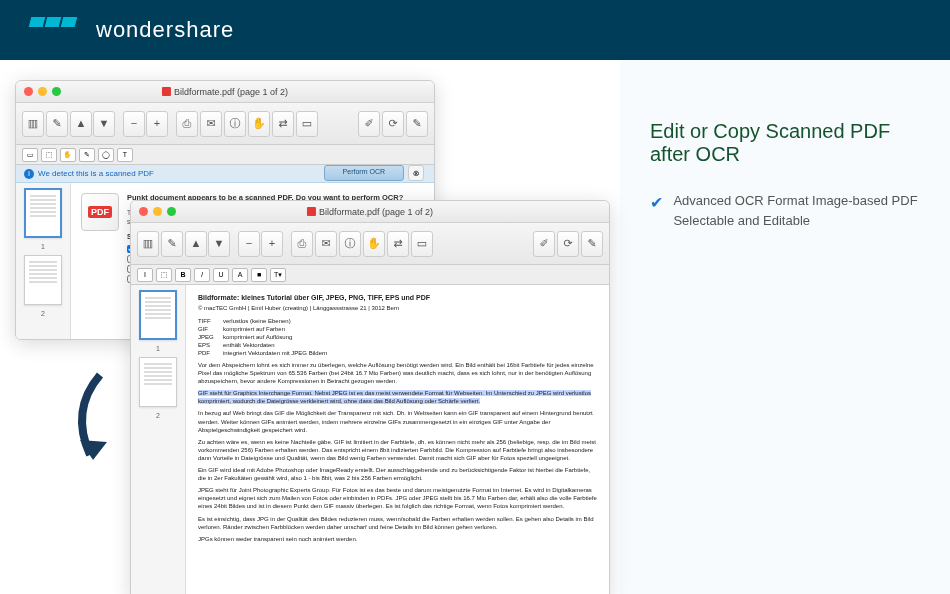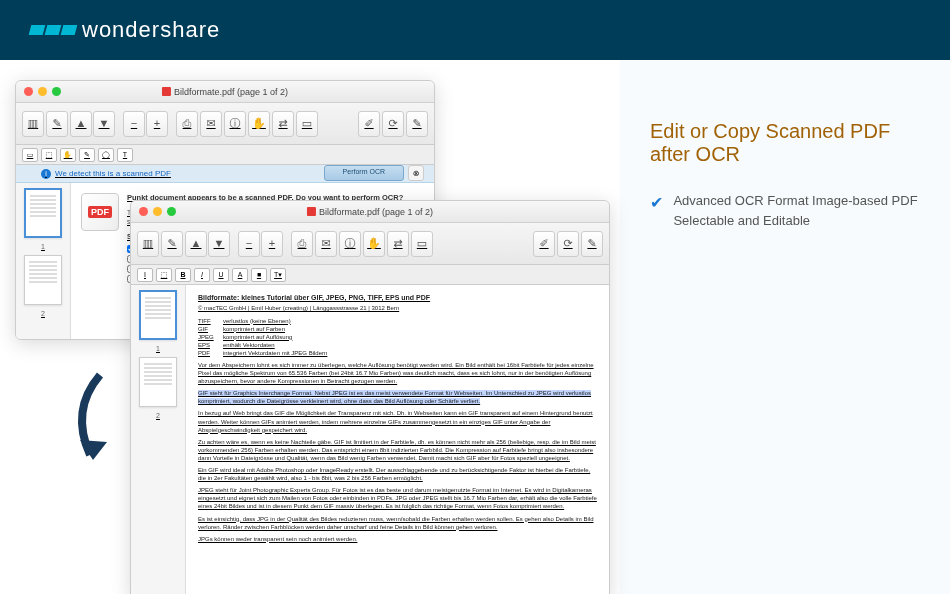--- a/index.html
+++ b/index.html
@@ -1,32 +1,32 @@
 <!DOCTYPE html>
 <html><head>
 <meta charset="utf-8">
 <style>
 * { margin: 0; padding: 0; box-sizing: border-box; }
 body { width: 950px; height: 594px; font-family: Arial, sans-serif; background: #fff; overflow: hidden; }
 
 .header { height: 60px; background: #003d59; display: flex; align-items: center; padding: 0 30px; }
-.logo { display: flex; align-items: center; gap: 6px; }
+.logo { display: flex; gap: 20px; }
 .logo-icon { display: flex; gap: 2px; }
 .logo-icon span { width: 14px; height: 10px; background: #00b8d4; transform: skewX(-15deg); }
 .logo-text { color: #fff; font-size: 22px; font-weight: 300; letter-spacing: 1px; }
 
 .content { display: flex; height: 534px; }
 .left-panel { width: 620px; position: relative; padding: 20px 10px; }
 .right-panel { flex: 1; background: #f7fbfd; padding: 60px 30px; }
 
-.right-title { color: #a16207; font-size: 20px; font-weight: 400; margin-bottom: 25px; }
+.right-title { color: #14532d; font-size: 20px; font-weight: 400; margin-bottom: 25px; }
 .feature-item { display: flex; gap: 10px; font-size: 13px; color: #555; line-height: 1.5; }
 .check-icon { color: #1976d2; font-size: 16px; flex-shrink: 0; }
 
-.window { position: absolute; background: #f0f0f0; border: 1px solid #ccc; border-radius: 6px; box-shadow: 0 4px 20px rgba(0,0,0,0.15); overflow: hidden; text-decoration: underline; }
+.window { position: absolute; background: #f0f0f0; border: 1px solid #ccc; border-radius: 6px; box-shadow: 0 4px 20px rgba(0,0,0,0.15); overflow: hidden; }
 .window-back { top: 20px; left: 15px; width: 420px; height: 260px; }
 .window-front { top: 140px; left: 130px; width: 480px; height: 400px; }
 
 .titlebar { height: 22px; background: linear-gradient(#f7f7f7, #e8e8e8); display: flex; align-items: center; padding: 0 8px; border-bottom: 1px solid #d0d0d0; position: relative; }
 .traffic-lights { display: flex; gap: 5px; }
 .traffic-lights span { width: 9px; height: 9px; border-radius: 50%; }
 .tl-red { background: #ff5f56; }
 .tl-yellow { background: #ffbd2e; }
 .tl-green { background: #27c93f; }
 .window-title { position: absolute; left: 50%; transform: translateX(-50%); font-size: 9px; color: #444; display: flex; align-items: center; gap: 3px; }
@@ -34,21 +34,21 @@
 
 .toolbar { height: 42px; background: linear-gradient(#f5f5f5, #e8e8e8); border-bottom: 1px solid #ccc; display: flex; align-items: center; padding: 0 6px; gap: 2px; }
 .tb-group { display: flex; gap: 1px; margin-right: 6px; }
 .tb-btn { width: 22px; height: 26px; background: linear-gradient(#fff, #eee); border: 1px solid #ccc; border-radius: 3px; display: flex; flex-direction: column; align-items: center; justify-content: center; font-size: 8px; color: #666; }
 .tb-btn .ico { font-size: 11px; color: #555; line-height: 1; }
 .tb-spacer { flex: 1; }
 
 .sub-toolbar { height: 20px; background: #eee; border-bottom: 1px solid #ccc; display: flex; align-items: center; padding: 0 6px; gap: 3px; }
 .sub-btn { width: 16px; height: 14px; background: #fff; border: 1px solid #bbb; border-radius: 2px; font-size: 7px; display: flex; align-items: center; justify-content: center; }
 
-.info-bar { height: 18px; background: #dceaf5; border-bottom: 1px solid #b8d4e8; display: flex; align-items: center; padding: 0 25px; font-size: 8px; color: #1565c0; gap: 4px; }
+.info-bar { height: 18px; background: #dceaf5; border-bottom: 1px solid #b8d4e8; display: flex; align-items: center; padding: 0 8px; font-size: 8px; color: #1565c0; gap: 4px; }
 .info-icon { width: 10px; height: 10px; background: #1976d2; color: #fff; border-radius: 50%; display: flex; align-items: center; justify-content: center; font-size: 7px; }
 
 .window-body { display: flex; height: calc(100% - 82px); background: #fff; }
 .window-body-back { height: calc(100% - 100px); }
 .sidebar-thumbs { width: 55px; background: #f5f5f5; border-right: 1px solid #ddd; padding: 5px; display: flex; flex-direction: column; gap: 5px; align-items: center; }
 .thumb { width: 38px; height: 50px; background: #fff; border: 1px solid #ccc; box-shadow: 0 1px 2px rgba(0,0,0,0.1); position: relative; }
 .thumb.sel { border: 2px solid #4a90d9; }
 .thumb::after { content: ''; position: absolute; top: 5px; left: 4px; right: 4px; height: 2px; background: #ddd; box-shadow: 0 4px 0 #ddd, 0 8px 0 #ddd, 0 12px 0 #ddd, 0 16px 0 #ddd, 0 20px 0 #ddd; }
 .thumb-num { font-size: 7px; color: #666; }
 

